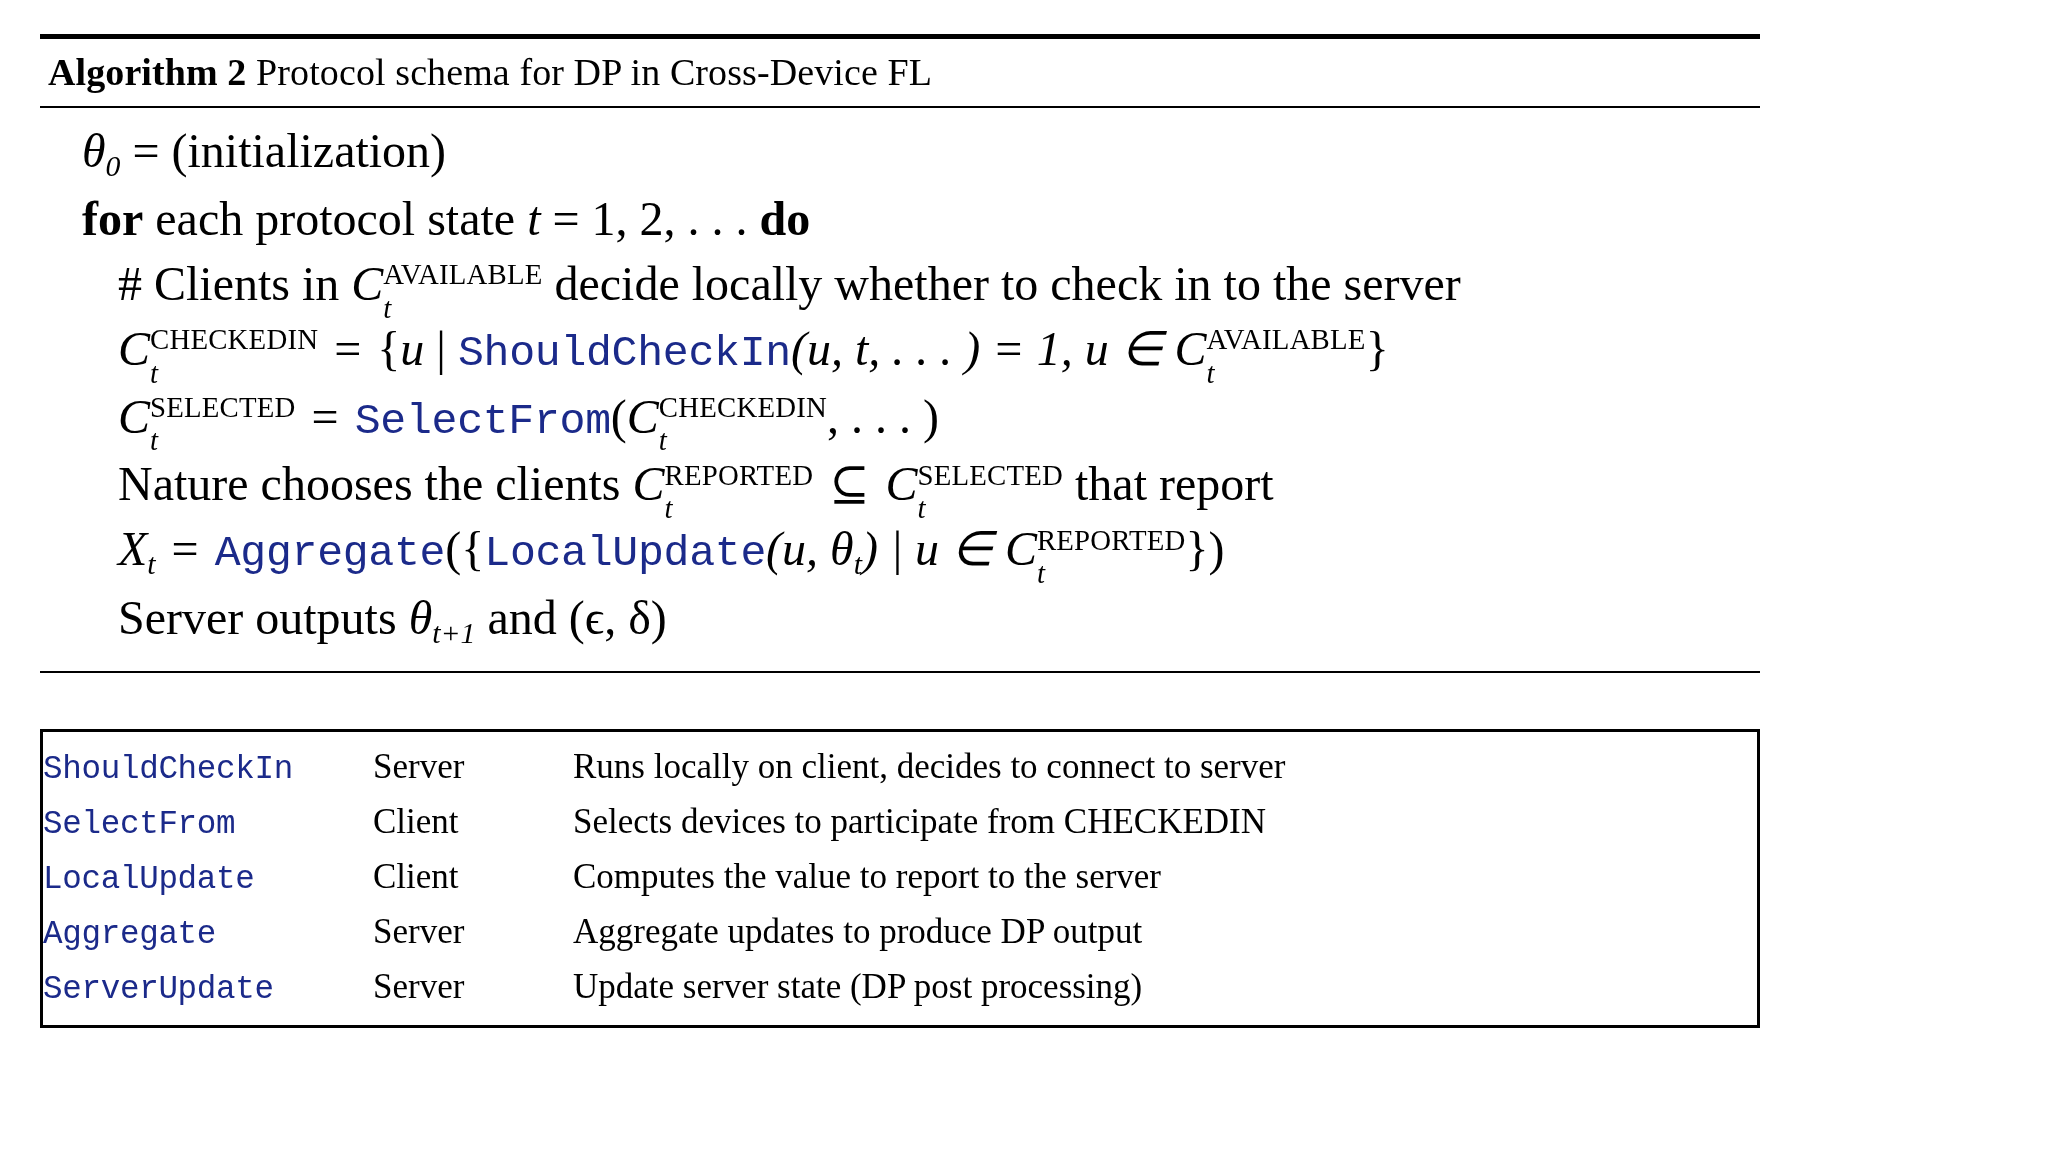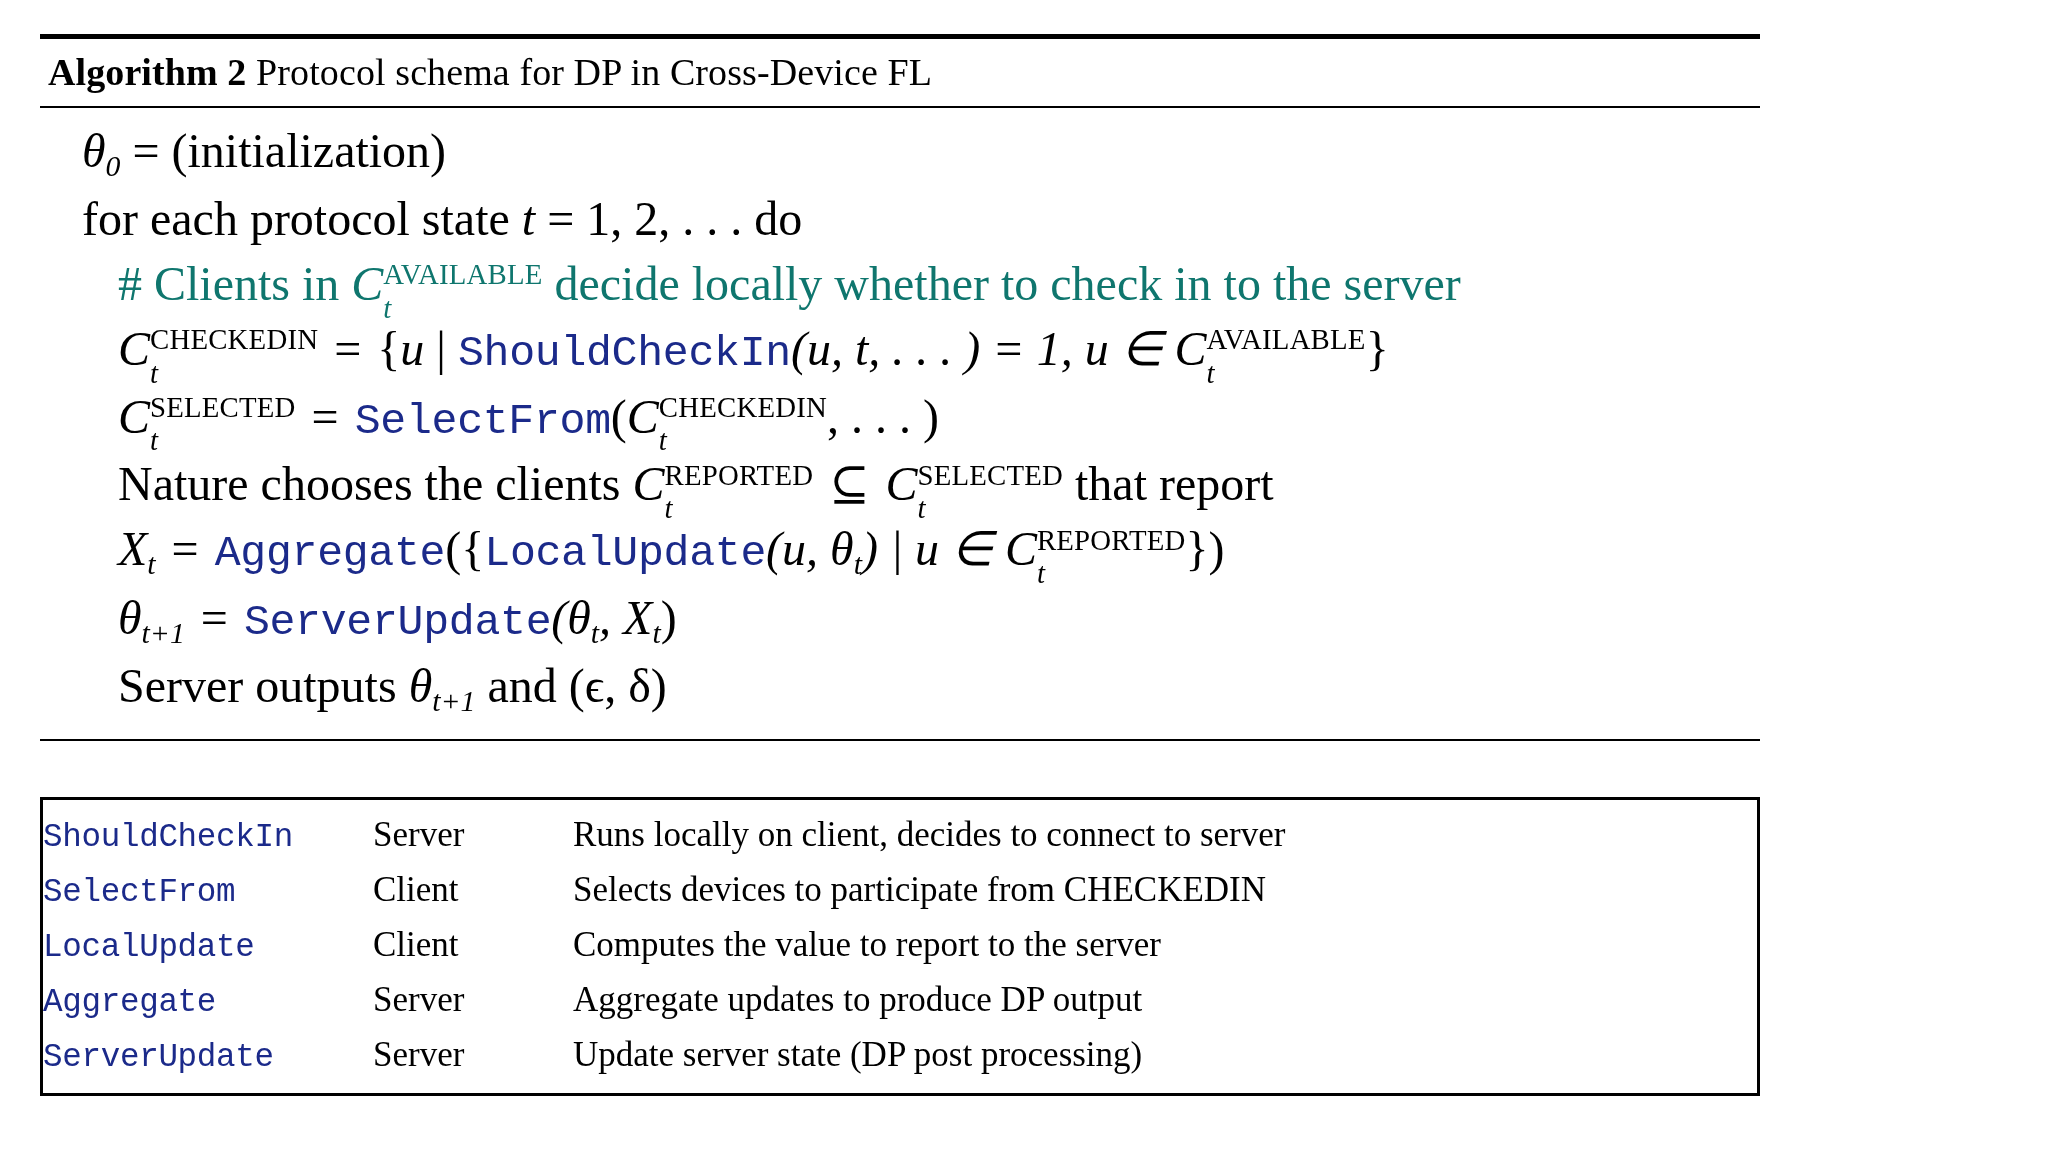--- a/index.html
+++ b/index.html
@@ -44,22 +44,22 @@
     padding: 10px 8px 18px 8px;
   }
   .line {
     font-size: 48px;
     line-height: 1.355;
     white-space: nowrap;
   }
   .ind1 { padding-left: 34px; }
   .ind2 { padding-left: 70px; }
 
-  .bf { font-weight: normal; }
-  .comment { color: #0f766e; }
+  .bf { font-weight: bold; }
+  .comment { color: #000000; }
   .fn {
     font-family: "Liberation Mono", "DejaVu Sans Mono", monospace;
     color: #1b2a8a;
     font-size: 0.9em;
     letter-spacing: -0.3px;
     text-align: center;
   }
   .mi { font-style: italic; font-family: "Liberation Serif", serif; }
 
   
@@ -175,25 +175,20 @@
       </div>
 
       <div class="line ind2">
         <span class="mi">X</span><sub class="sb">t</sub>
         <span class="op">=</span>
         <span class="fn">Aggregate</span><span>({</span><span class="fn">LocalUpdate</span><span class="mi">(u, θ</span><sub class="sb">t</sub><span class="mi">) | u ∈</span>
         <span class="mi">C</span><span class="supsub"><span class="up">REPORTED</span><span class="down">t</span></span><span>})</span>
       </div>
 
 
-      <div class="line ind2">
-        <span class="mi">θ</span><sub class="sb">t+1</sub>
-        <span class="op">=</span>
-        <span class="fn">ServerUpdate</span><span class="mi">(θ</span><sub class="sb">t</sub><span class="mi">, X</span><sub class="sb">t</sub><span>)</span>
-      </div>
 
       <div class="line ind2">
         <span>Server outputs</span>
         <span class="mi">θ</span><sub class="sb">t+1</sub>
         <span>and (ϵ, δ)</span>
       </div>
 
     </div>
 
     <div class="rule-thin"></div>

